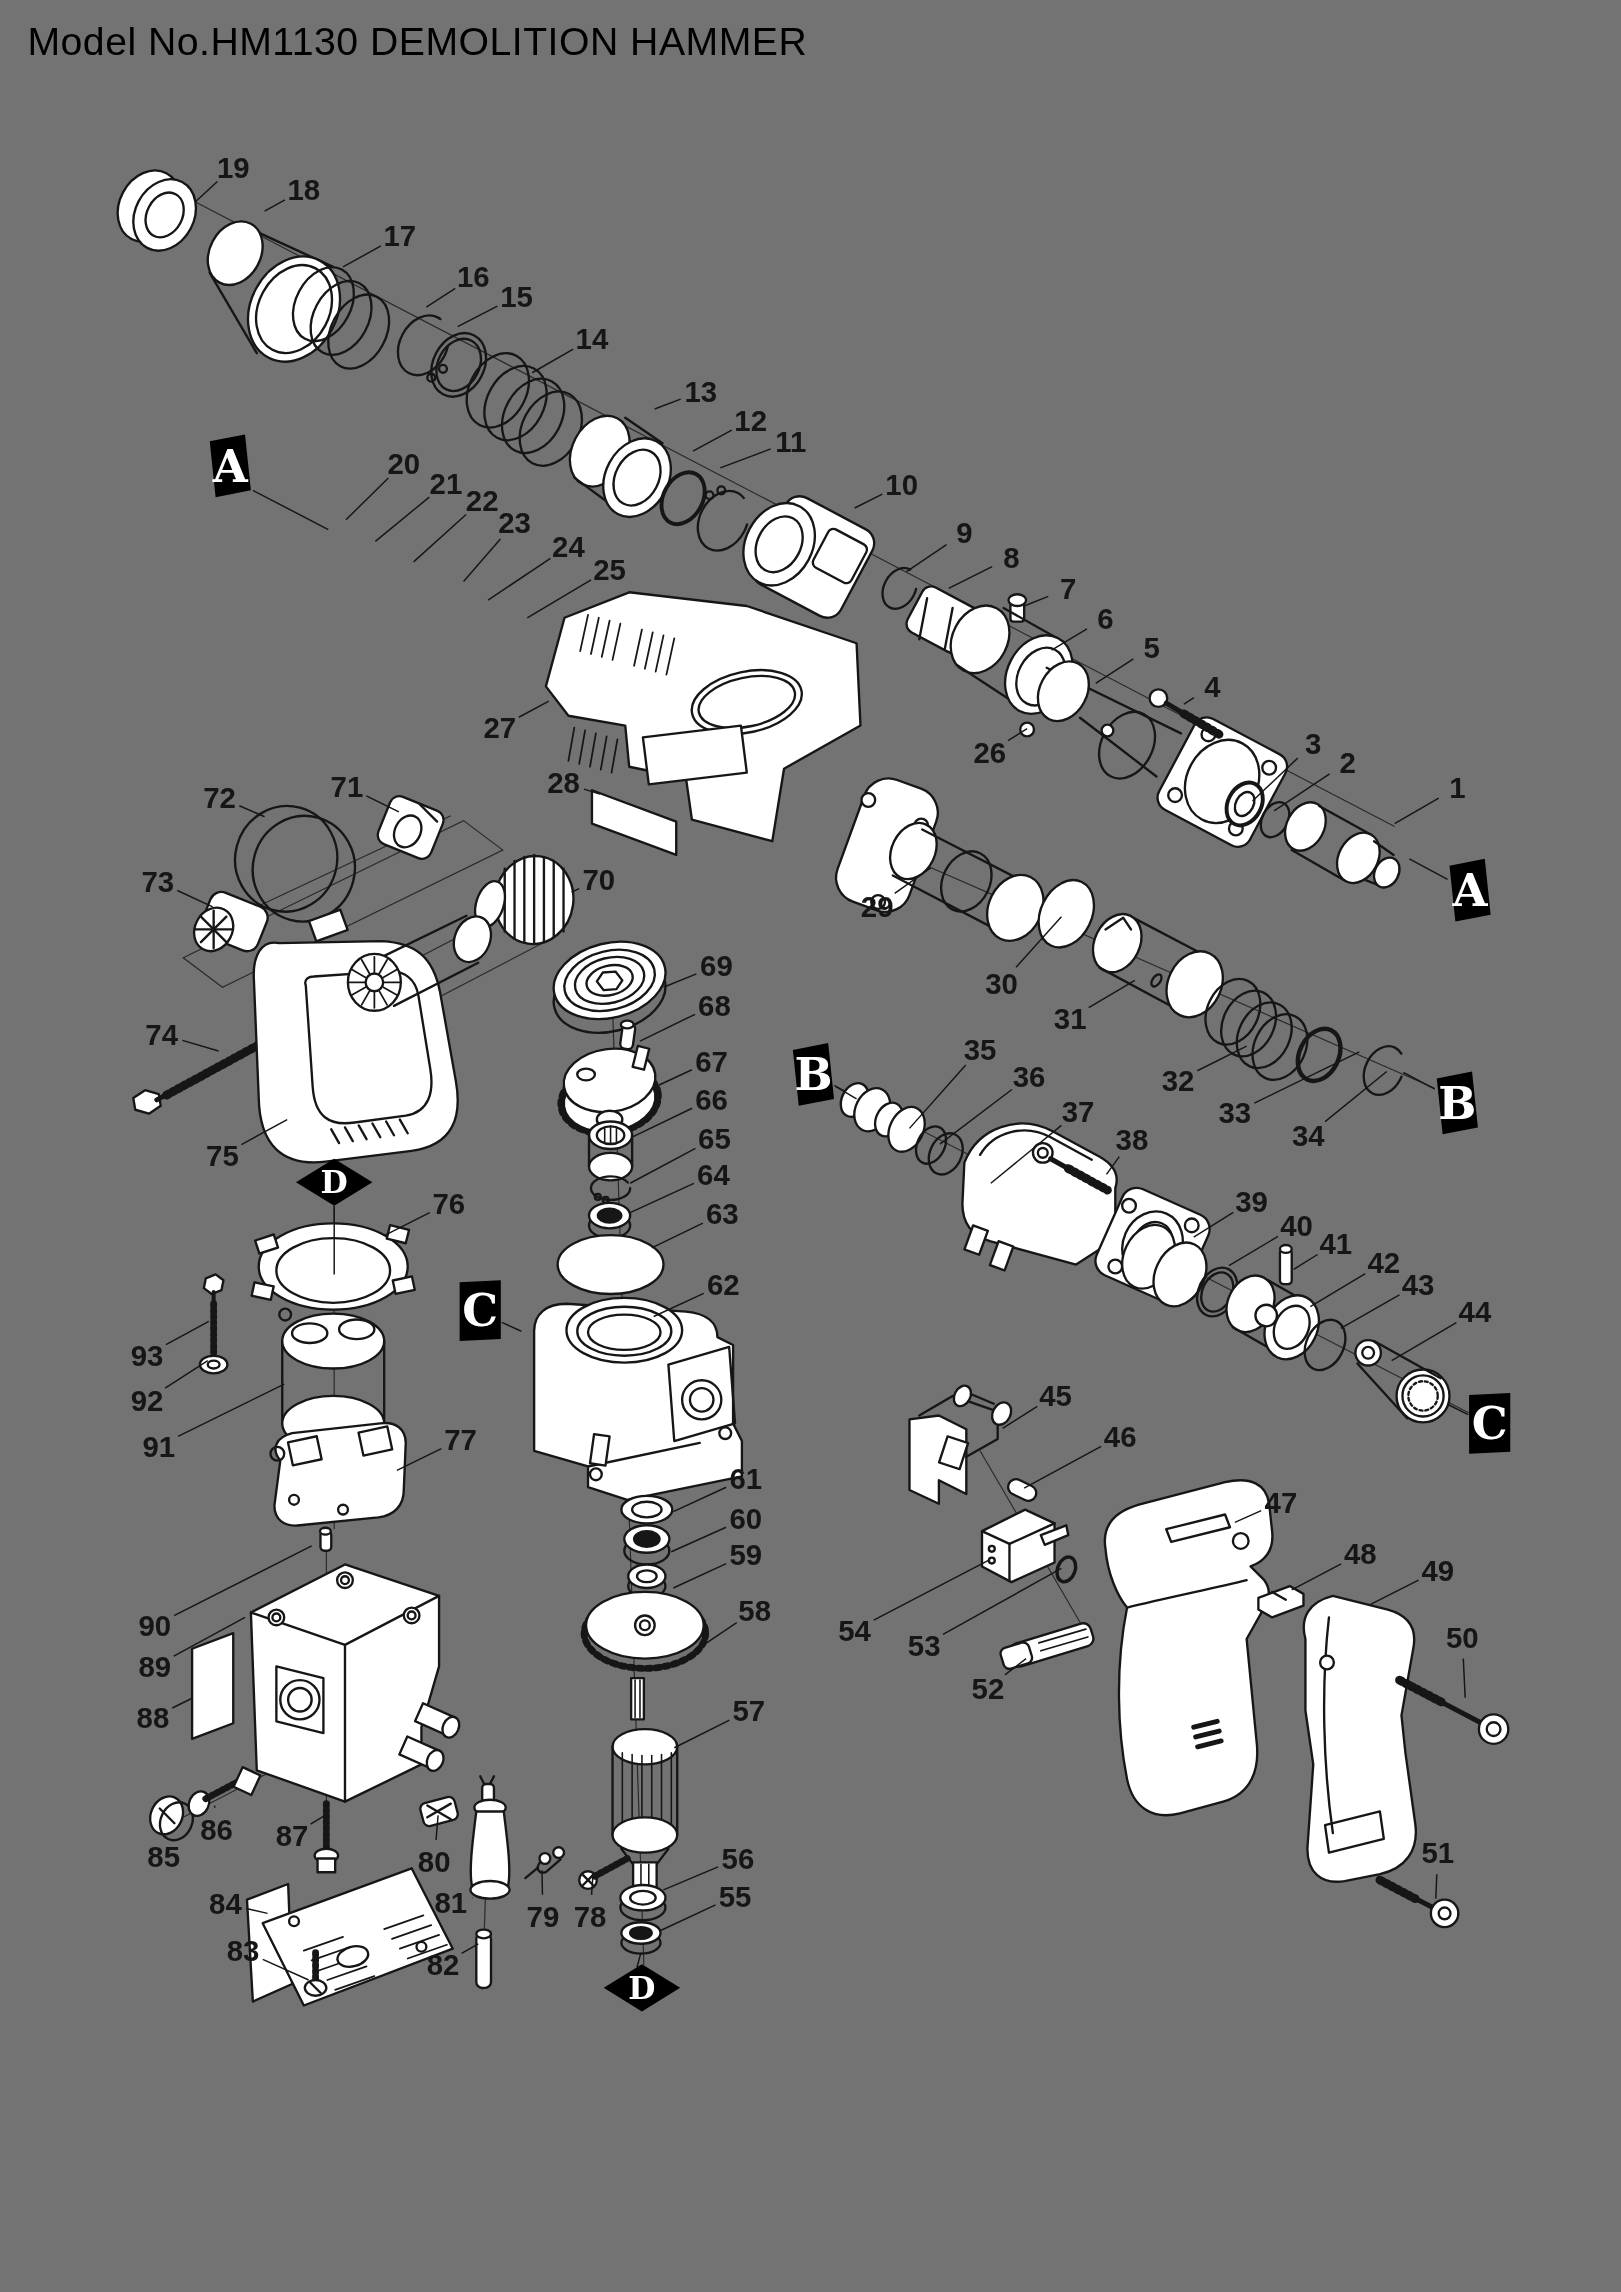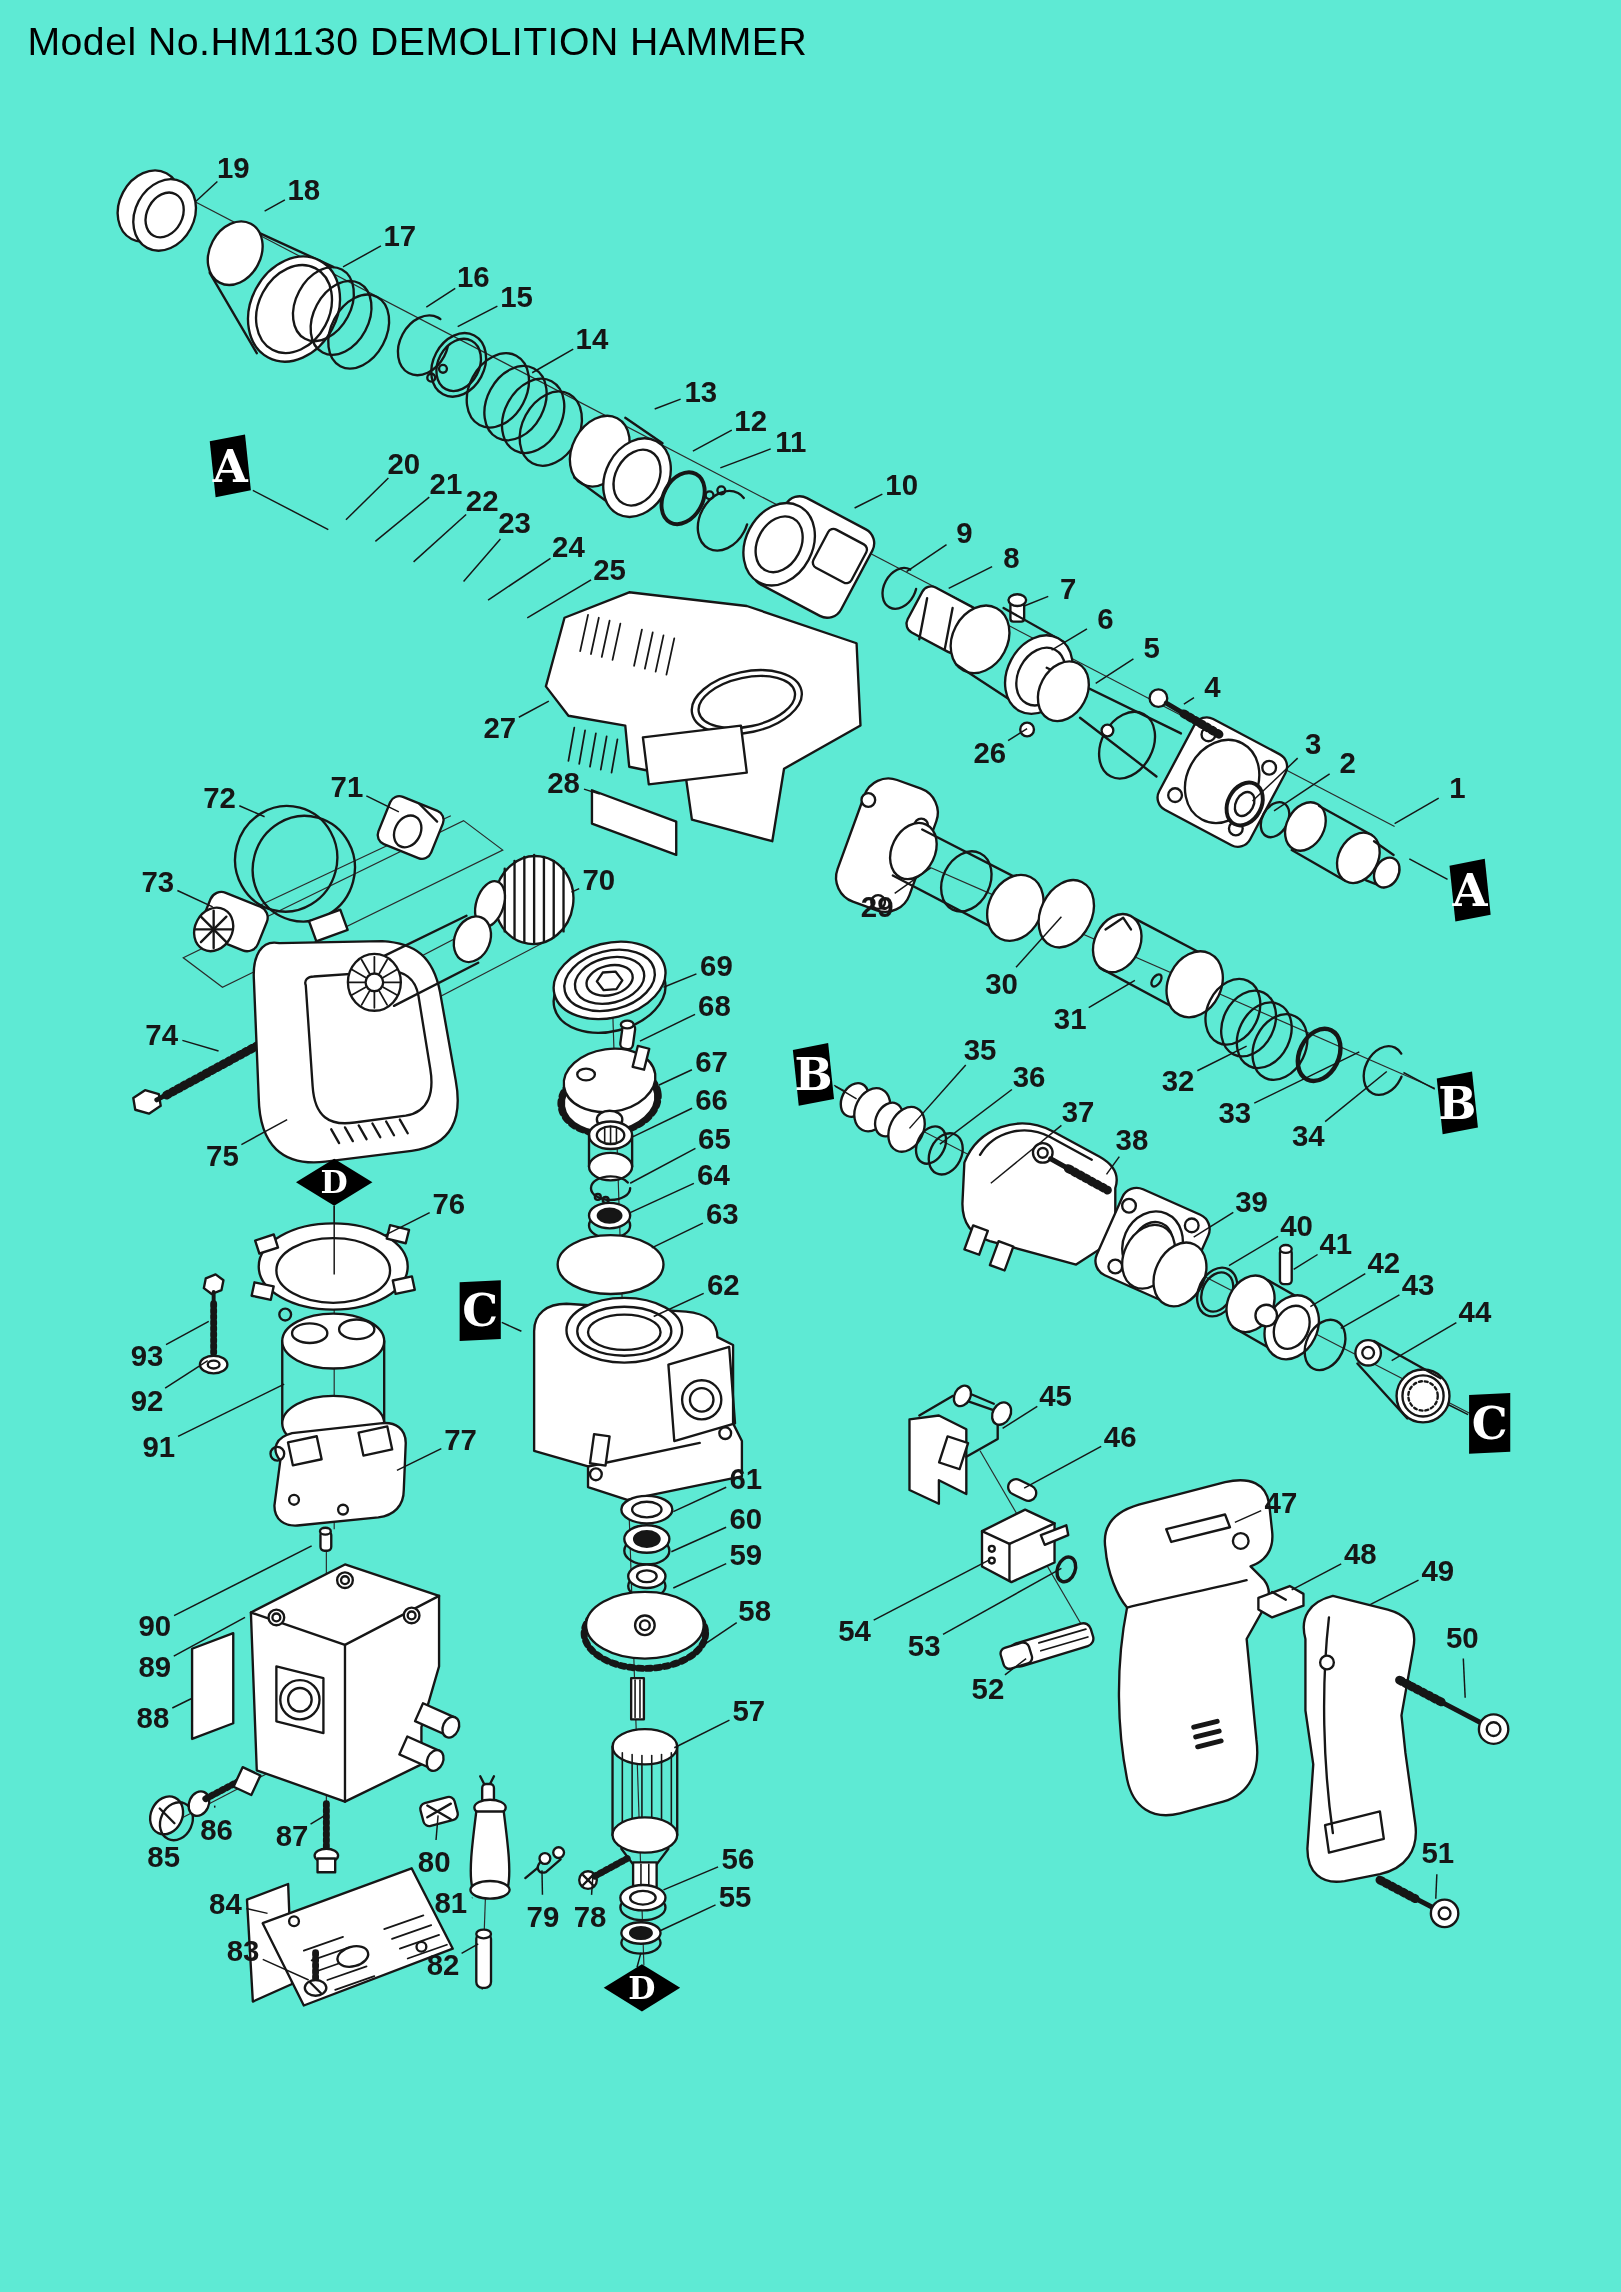--- a/index.html
+++ b/index.html
@@ -1,16 +1,16 @@
 <!DOCTYPE html>
 <html><head>
 <meta charset="utf-8">
 <style>
   html,body{margin:0;padding:0;background:#fff;}
-  .page{position:relative;width:1621px;height:2293px;background:#5eead4;font-family:"Liberation Sans",sans-serif;overflow:hidden;}
+  .page{position:relative;width:1621px;height:2293px;background:#737373;font-family:"Liberation Sans",sans-serif;overflow:hidden;}
   svg{position:absolute;left:0;top:0;}
   .title{font:400 40px "Liberation Sans",sans-serif;fill:#000;letter-spacing:.5px;}
   .art{stroke:#161616;stroke-width:2.4;fill:none;stroke-linecap:round;stroke-linejoin:round;}
   .thin{stroke:#2a2a2a;stroke-width:1.2;fill:none;}
   .leader{stroke:#161616;stroke-width:1.5;fill:none;}
   .plabel{font:600 30px "Liberation Sans",sans-serif;fill:#161616;}
   .marker-shape{fill:#000;stroke:none;}
   .marker-letter{font:700 46px "DejaVu Serif",serif;fill:#fff;}
   .marker-letter-small{font:700 32px "DejaVu Serif",serif;fill:#fff;}
   .thread{stroke:#161616;stroke-width:9;stroke-dasharray:2.5 4;fill:none;}

